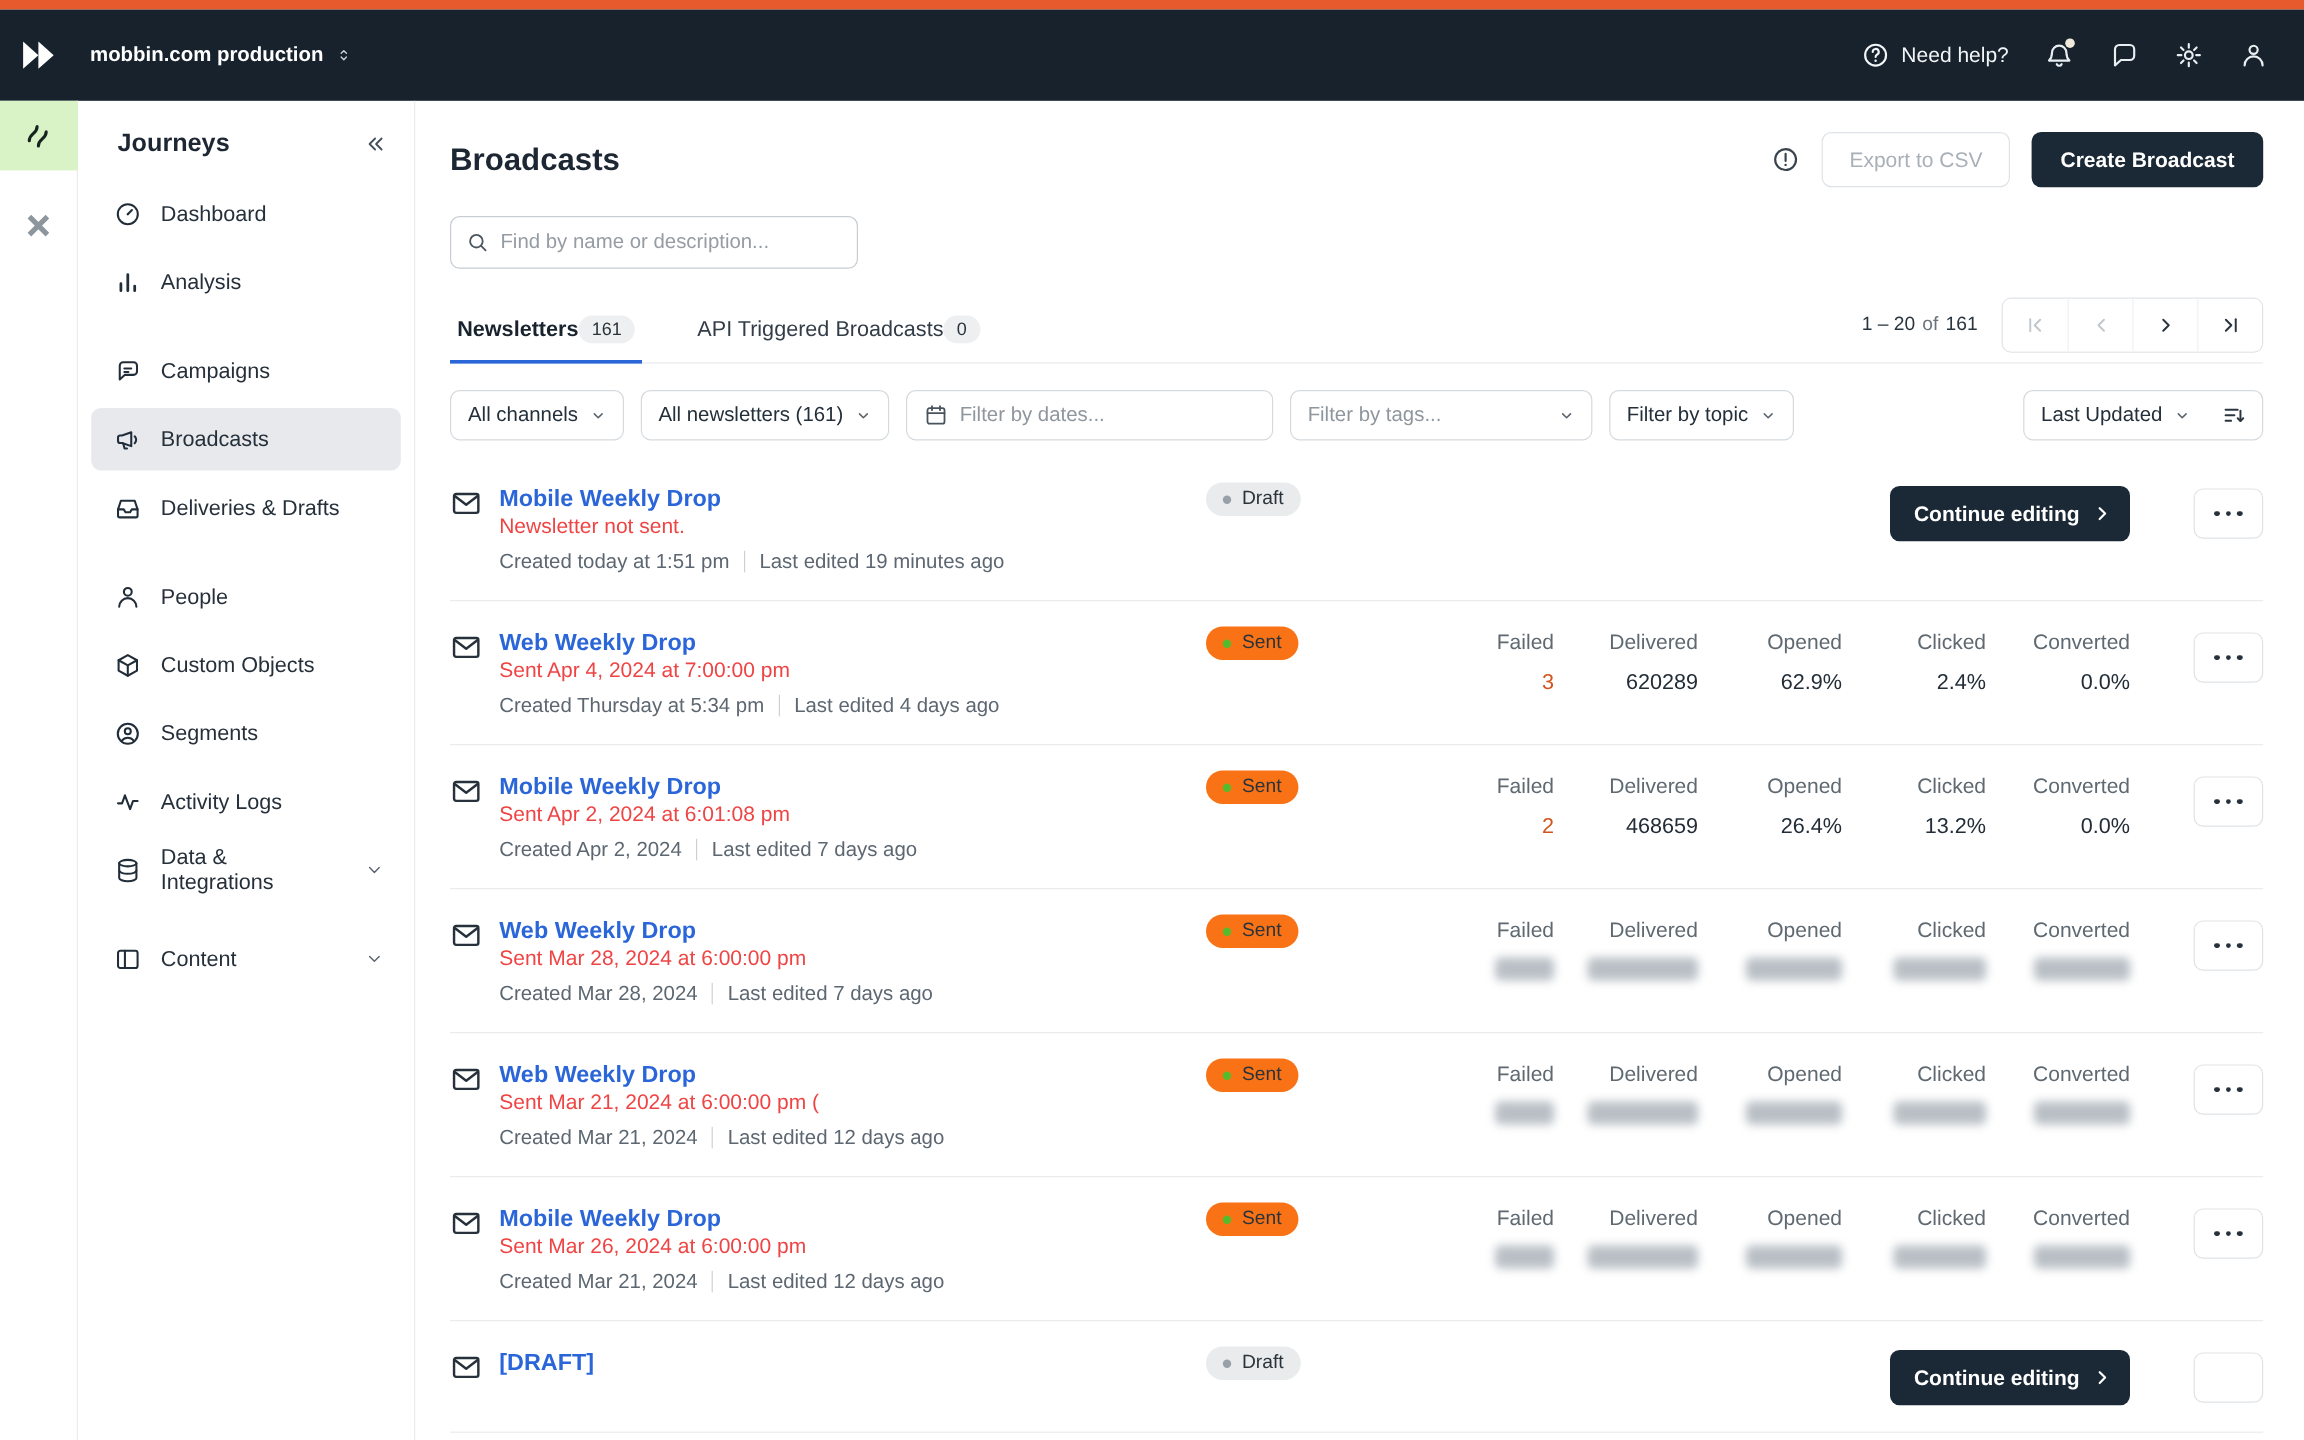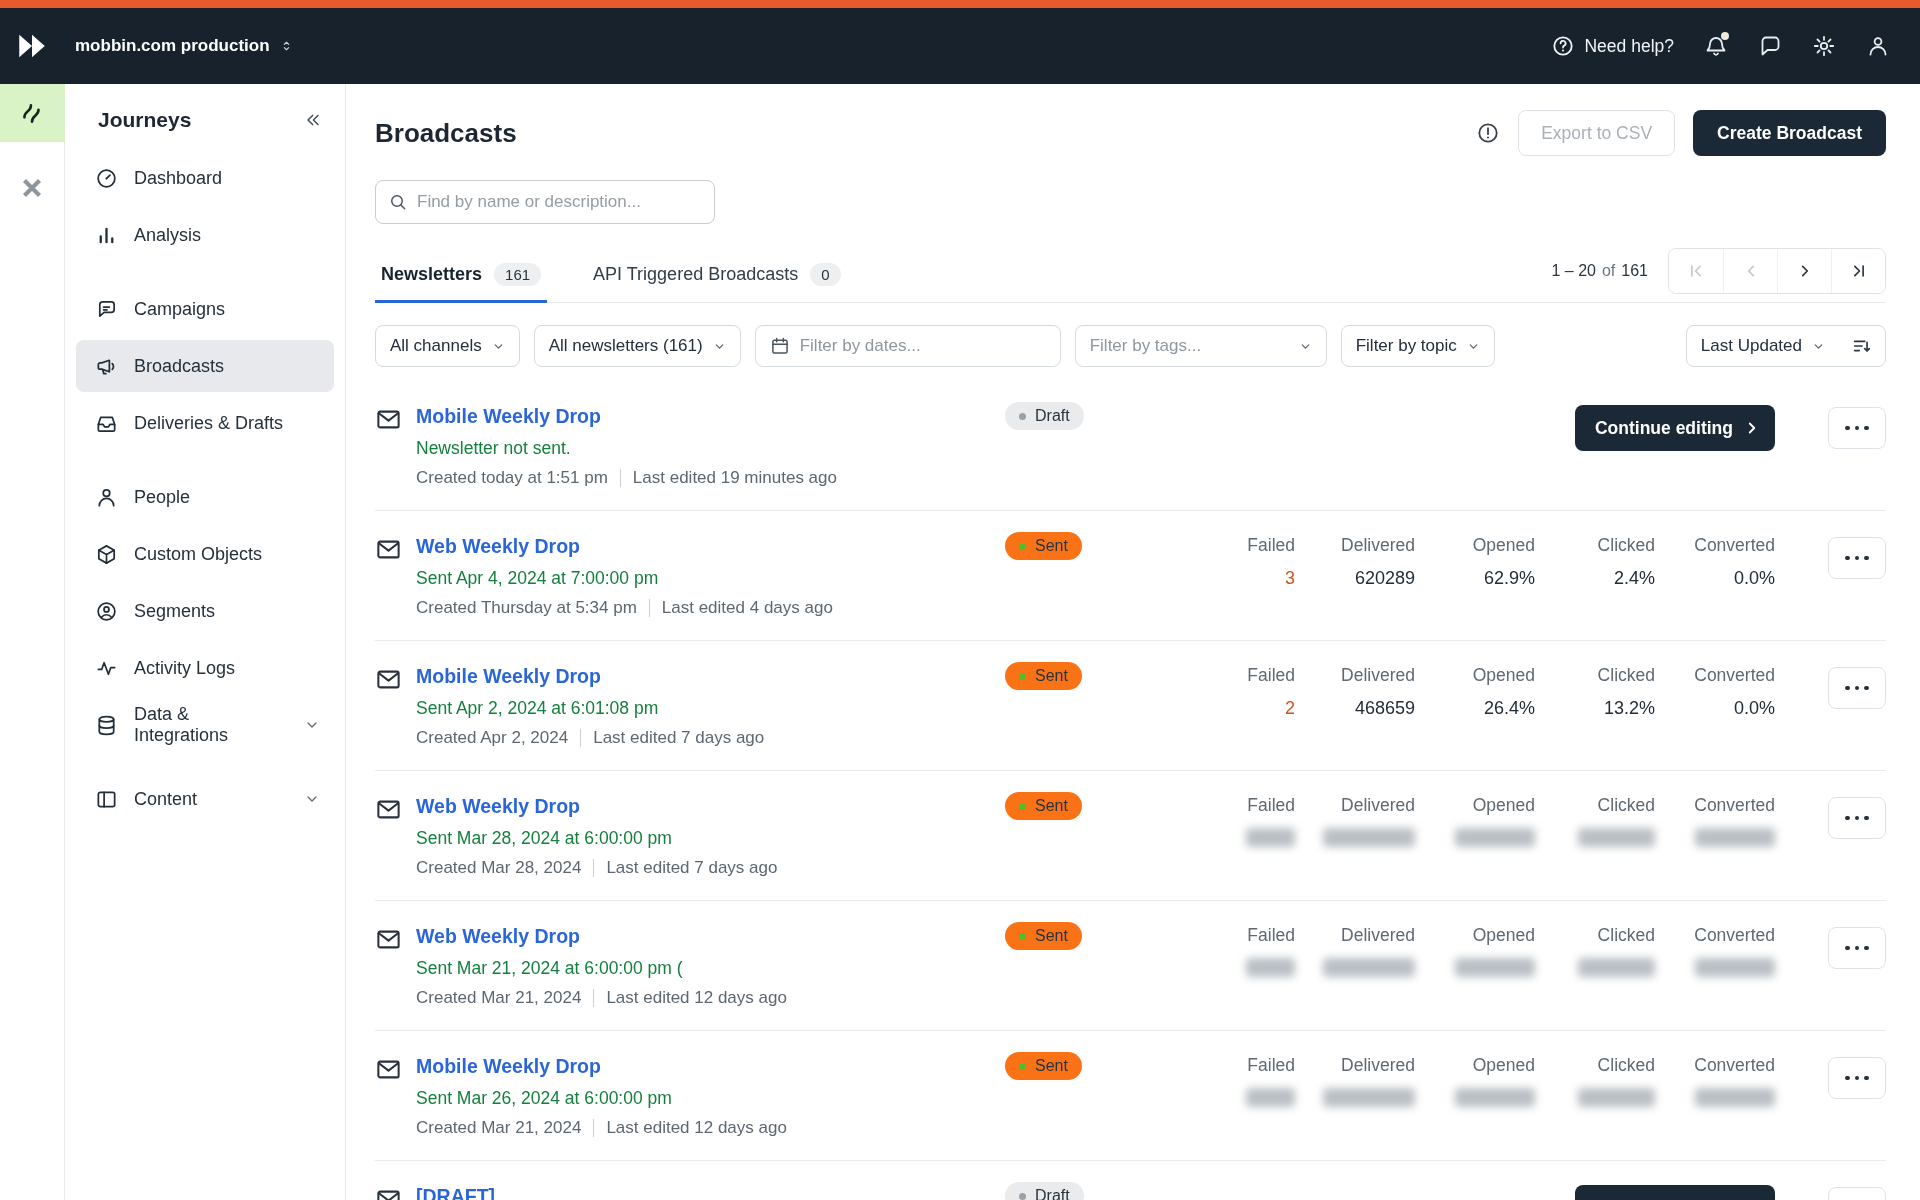--- a/index.html
+++ b/index.html
@@ -76,21 +76,21 @@
   .search-box {
     margin-top: 24px; width: 340px; height: 44px;
     border: 1.5px solid #c7cdd3; border-radius: 8px;
     display: flex; align-items: center; gap: 9px; padding: 0 12px; background: #fff;
   }
   .search-box .ic { color: #4c565f; }
   .search-box input { border: none; outline: none; flex: 1; font-size: 17px; color: #0f766e; }
   .search-box input::placeholder { color: #959ca4; }
 
   .tabs-row { margin-top: 24px; display: flex; align-items: flex-end; border-bottom: 1px solid #e7eaec; }
-  .tab { display: flex; align-items: center; gap: 12px; padding: 0 6px 16px; margin-right: 40px; font-size: 18px; color: #323d48; cursor: pointer; position: relative; }
+  .tab { display: flex; align-items: center; gap: 0; padding: 0 6px 16px; margin-right: 40px; font-size: 18px; color: #323d48; cursor: pointer; position: relative; }
   .tab.active { font-weight: 700; color: #18232e; }
   .tab.active::after { content: ""; position: absolute; left: 0; right: 0; bottom: -1px; height: 3px; background: #2b66d9; }
   .tab-count { background: #edeff1; border-radius: 14px; padding: 3px 11px; font-size: 15px; font-weight: 400; color: #2a333d; }
   .pagination { margin-left: auto; display: flex; align-items: center; gap: 20px; padding-bottom: 8px; }
   .page-info { font-size: 16px; color: #2a3540; display: flex; gap: 6px; }
   .page-info .of { color: #6b747d; }
   .pager { display: flex; border: 1px solid #dfe3e7; border-radius: 8px; overflow: hidden; background: #fff; }
   .pager button { width: 54px; height: 44px; display: flex; align-items: center; justify-content: center; color: #2a3540; background: #fff; }
   .pager button + button { border-left: 1px solid #eef1f3; }
   .pager button.disabled { color: #c2c8cd; cursor: default; }
@@ -111,21 +111,21 @@
   .sort-group { margin-left: auto; display: flex; align-items: center; height: 42px; border: 1px solid #d5dade; border-radius: 8px; background: #fff; text-align: center; }
   .sort-label { display: flex; align-items: center; gap: 10px; padding: 0 14px; font-size: 17px; color: #232f3a; cursor: pointer; }
   .sort-btn { width: 46px; height: 100%; display: flex; align-items: center; justify-content: center; color: #2a3540; }
 
   
   .rows { margin-top: 14px; }
   .row { display: flex; align-items: flex-start; padding: 24px 0 22px; border-bottom: 1px solid #e9ebee; }
   .row-main { flex: 1; display: flex; gap: 14px; min-width: 0; }
   .env { width: 27px; height: 27px; color: #27313c; margin-top: 1px; flex-shrink: 0; }
   .row-title { font-size: 19.5px; font-weight: 600; color: #2b66d9; text-decoration: none; cursor: pointer; display: inline-block; }
-  .row-line1 { margin-top: 10px; font-size: 17.5px; color: #15803d; }
+  .row-line1 { font-size: 17.5px; color: #ef4444; }
   .row-line2 { margin-top: 9px; font-size: 17px; color: #5d6771; display: flex; align-items: center; gap: 12px; }
   .sep { width: 1px; height: 18px; background: #ccd1d6; }
   .row-status { width: 170px; flex-shrink: 0; }
   .badge { display: inline-flex; align-items: center; gap: 9px; height: 14px; padding: 14px 14px; border-radius: 16px; font-size: 16px; color: #2a333b; margin-top: -3px; }
   .badge .dot { width: 7px; height: 7px; border-radius: 50%; }
   .badge.draft { background: #e9ebed; }
   .badge.draft .dot { background: #99a1a8; }
   .badge.sent { background: #f97316; }
   .badge.sent .dot { background: #56bb2b; }
   .row-right { width: 600px; flex-shrink: 0; display: flex; justify-content: flex-end; }

